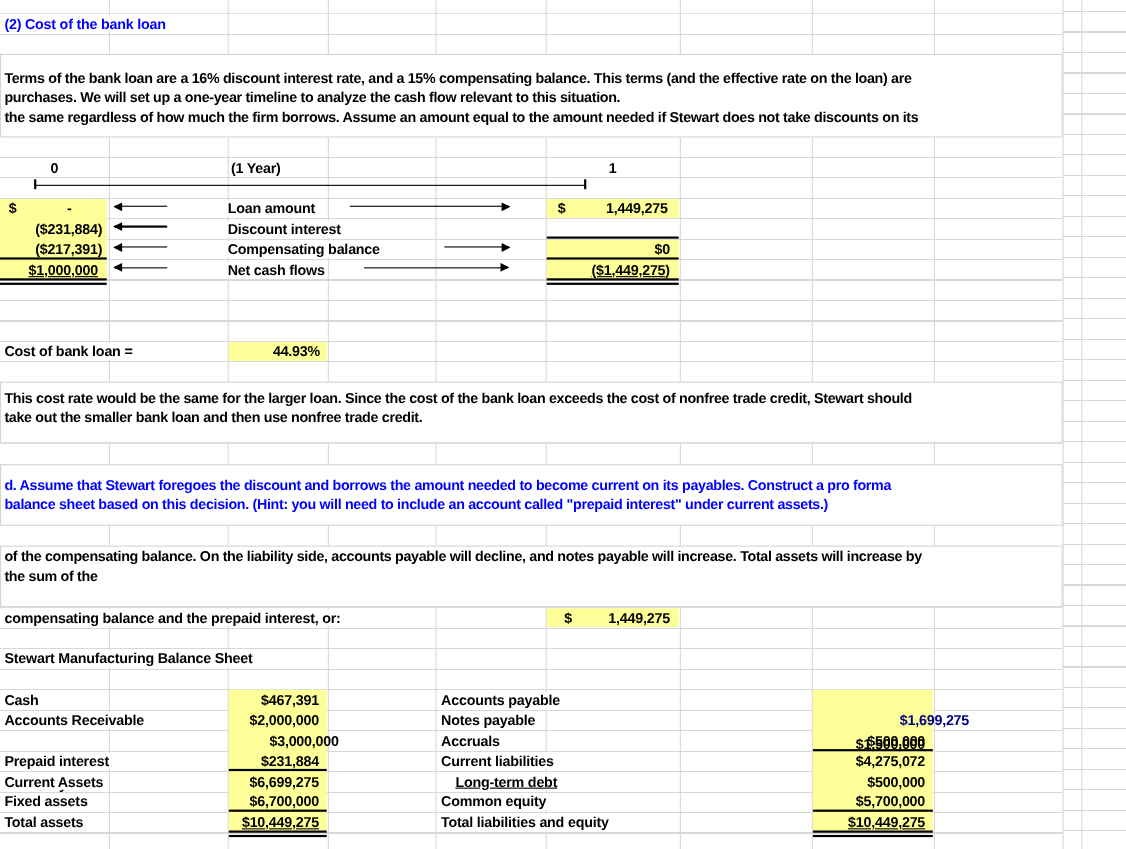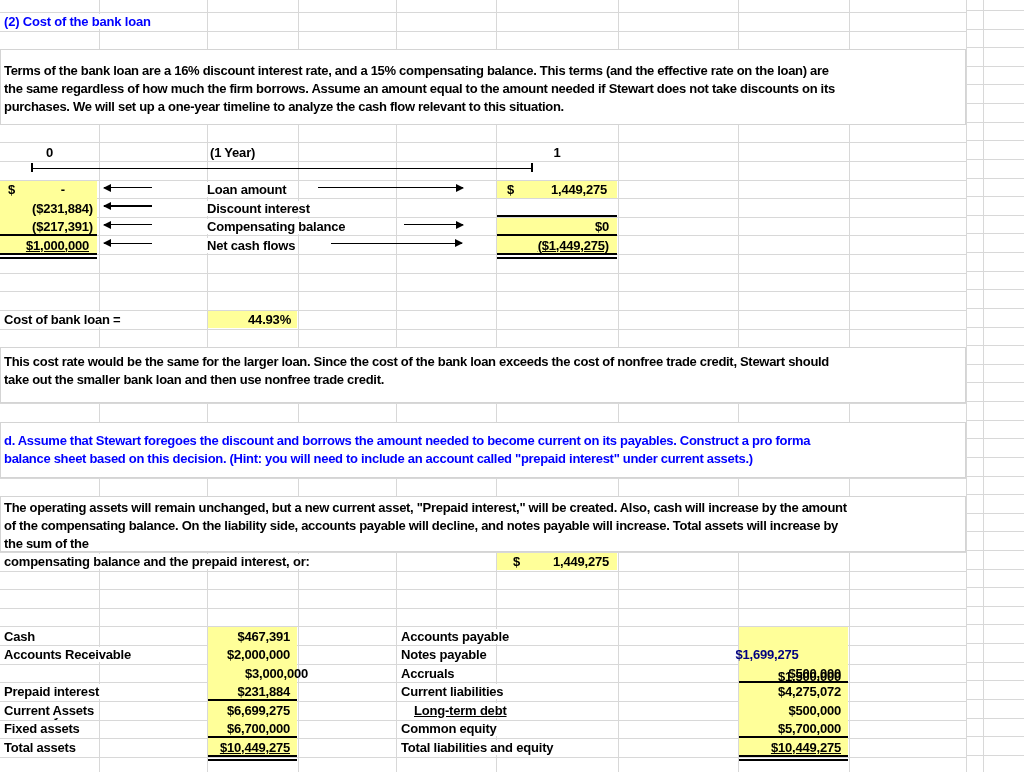--- a/index.html
+++ b/index.html
@@ -52,22 +52,22 @@
   <div class="abs vline" style="left:618px"></div>
   <div class="abs vline" style="left:738px"></div>
   <div class="abs vline" style="left:849px"></div>
   <div class="abs vline" style="left:966px"></div>
   <div class="abs vline" style="left:983px"></div>
 
   <div class="abs cell lbl blue" style="left:2px; top:14px;">(2) Cost of the bank loan</div>
 
   <div class="abs block" style="top:49px; height:74px;">
     <div class="p" style="padding-top:12px;">Terms of the bank loan are a 16% discount interest rate, and a 15% compensating balance.  This terms (and the effective rate on the loan) are</div>
+    <div class="p">purchases. We will set up a one-year timeline to analyze the cash flow relevant to this situation.</div>
     <div class="p">the same regardless of how much the firm borrows.  Assume an amount equal to the amount needed if Stewart does not take discounts on its</div>
-    <div class="p">purchases. We will set up a one-year timeline to analyze the cash flow relevant to this situation.</div>
   </div>
 
   <div class="abs cell center" style="left:0; top:144.5px; width:99px;">0</div>
   <div class="abs cell" style="left:210px; top:144.5px;">(1 Year)</div>
   <div class="abs cell center" style="left:496px; top:144.5px; width:122px;">1</div>
 
   <div class="abs" style="left:31px; top:167.5px; width:501px; height:1.5px; background:#000; z-index:5;"></div>
   <div class="abs tick" style="left:31px; top:163px;"></div>
   <div class="abs tick" style="left:531px; top:163px;"></div>
 
@@ -118,32 +118,32 @@
     <div class="p" style="padding-top:5px;">This cost rate would be the same for the larger loan.  Since the cost of the bank loan exceeds the cost of nonfree trade credit, Stewart should</div>
     <div class="p">take out the smaller bank loan and then use nonfree trade credit.</div>
   </div>
 
   <div class="abs block" style="top:421.5px; height:54px;">
     <div class="p blue" style="padding-top:9px;">d.  Assume that Stewart foregoes the discount and borrows the amount needed to become current on its  payables.  Construct a pro forma</div>
     <div class="p blue">balance sheet based on this decision.  (Hint: you will need to include an account called "prepaid interest" under current assets.)</div>
   </div>
 
   <div class="abs block" style="top:495.6px; height:54.5px;">
-    <div class="p" style="padding-top:2px;">The operating assets will remain unchanged, but a new current asset, "Prepaid interest," will be created. Also, cash will increase by the amount</div>
     <div class="p">of the compensating balance.  On the liability side, accounts payable will decline, and notes payable will increase. Total assets will increase by</div>
     <div class="p">the sum of the</div>
   </div>
 
   <div class="abs cell lbl" style="left:2px; top:554px;">compensating balance and the prepaid interest, or:</div>
   <div class="abs yellow" style="left:497px; top:552.8px; width:120px; height:17.6px;"></div>
   <div class="abs cell flexv" style="left:497px; top:554px; width:120px; padding:0 8px 0 16px; box-sizing:border-box;">
     <span>$</span>
     <span>1,449,275</span>
   </div>
 
+  <div class="abs cell lbl" style="left:2px; top:591px;">Stewart Manufacturing Balance Sheet</div>
 
   <div class="abs yellow" style="left:208px; top:627.3px; width:89px; height:129.2px;"></div>
   <div class="abs yellow" style="left:739px; top:627.3px; width:109px; height:129.2px;"></div>
 
   <div class="abs bline" style="left:208px; top:699.2px; width:89px;"></div>
   <div class="abs bline" style="left:208px; top:736.4px; width:89px;"></div>
   <div class="abs dbl" style="left:208px; top:755px; width:89px;"></div>
   <div class="abs bline" style="left:739px; top:680.6px; width:109px;"></div>
   <div class="abs bline" style="left:739px; top:736.4px; width:109px;"></div>
   <div class="abs dbl" style="left:739px; top:755px; width:109px;"></div>
@@ -166,20 +166,20 @@
 
   <div class="abs cell lbl" style="left:399px; top:628.5px;">Accounts payable</div>
   <div class="abs cell lbl" style="left:399px; top:647px;">Notes payable</div>
   <div class="abs cell lbl" style="left:399px; top:665.5px;">Accruals</div>
   <div class="abs cell lbl" style="left:399px; top:684px;">Current liabilities</div>
   <div class="abs cell lbl" style="left:412px; top:702.7px;text-decoration:underline;">Long-term debt</div>
   <div class="abs cell lbl" style="left:399px; top:721.3px;">Common equity</div>
   <div class="abs cell lbl" style="left:399px; top:740px;">Total liabilities and equity</div>
 
   <div class="abs cell right" style="left:739px; top:628.5px; width:102px;margin-top:40px;">$1,500,000</div>
-  <div class="abs cell right navy" style="left:716px; top:647px; width:102px;text-align:center;">$1,699,275</div>
+  <div class="abs cell right navy" style="left:779px; top:647px; width:102px;">$1,699,275</div>
   <div class="abs cell right" style="left:739px; top:665.5px; width:102px;">$500,000</div>
   <div class="abs cell right" style="left:739px; top:684px; width:102px;">$4,275,072</div>
   <div class="abs cell right" style="left:739px; top:702.7px; width:102px;">$500,000</div>
   <div class="abs cell right" style="left:739px; top:721.3px; width:102px;">$5,700,000</div>
   <div class="abs cell right u" style="left:739px; top:740px; width:102px;">$10,449,275</div>
 
 </div>
 
 </body></html>

